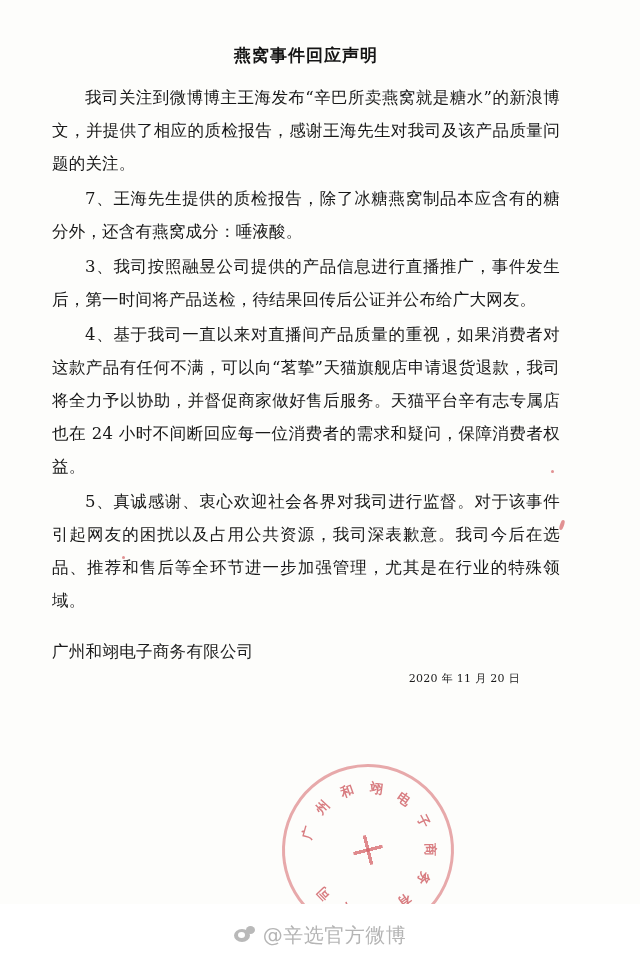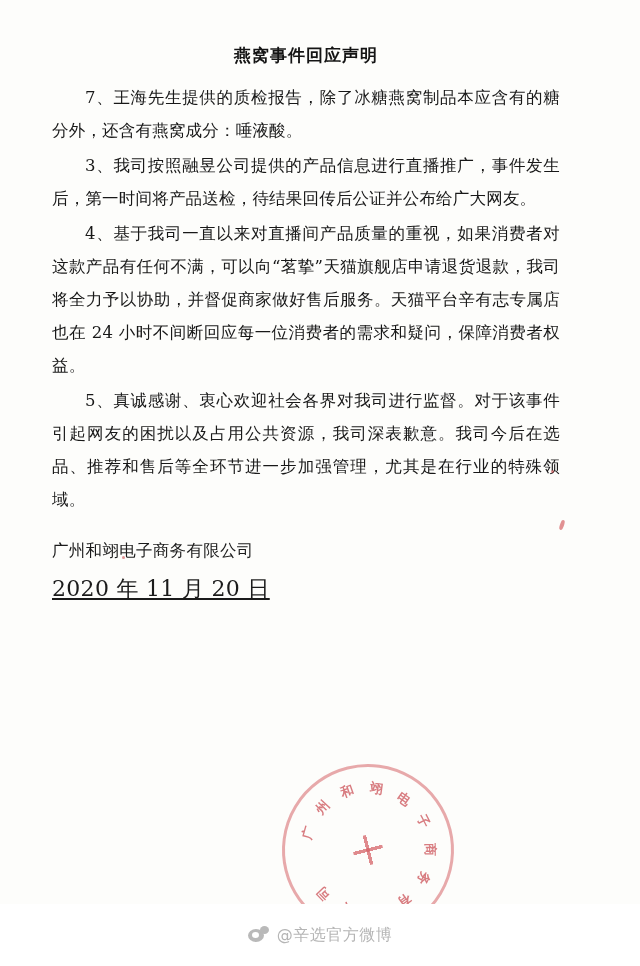--- a/index.html
+++ b/index.html
@@ -58,26 +58,25 @@
 
   .sign-company {
     text-align: left;
     font-size: 16.5px;
     line-height: 2.0;
     padding-right: 28px;
     letter-spacing: 0.3px;
   }
 
   .sign-date {
-    text-align: left;
-    font-size: 22px;
+    text-align: right;
+    font-size: 11px;
     line-height: 2.0;
     padding-right: 40px;
     letter-spacing: 0.3px;
-    text-decoration: underline;
   }
 
   
   .seal {
     position: absolute;
     left: 282px;
     top: 764px;
     width: 166px;
     height: 166px;
     border-radius: 50%;
@@ -163,34 +162,35 @@
     left: 12px; top: 0px; width: 9px; height: 8px;
   }
   .weibo-logo .dot {
     position: absolute;
     left: 4px; top: 6px; width: 7px; height: 6px;
     border-radius: 50%;
     background: #ffffff;
   }
   .wm-text {
     color: #b5b5b5;
-    font-size: 16px;
+    font-size: 20px;
     font-family: "DejaVu Sans", "Liberation Sans", sans-serif;
     letter-spacing: 0.5px;
   }
 </style>
 </head>
 <body>
 
 <div id="page">
 
   <div class="doc">
 
     <h1 class="doc-title">燕窝事件回应声明</h1>
 
+    <p class="para">我司关注到微博博主王海发布“辛巴所卖燕窝就是糖水”的新浪博文，并提供了相应的质检报告，感谢王海先生对我司及该产品质量问题的关注。</p>
     <p class="para">7、王海先生提供的质检报告，除了冰糖燕窝制品本应含有的糖分外，还含有燕窝成分：唾液酸。</p>
     <p class="para">3、我司按照融昱公司提供的产品信息进行直播推广，事件发生后，第一时间将产品送检，待结果回传后公证并公布给广大网友。</p>
     <p class="para">4、基于我司一直以来对直播间产品质量的重视，如果消费者对这款产品有任何不满，可以向“茗挚”天猫旗舰店申请退货退款，我司将全力予以协助，并督促商家做好售后服务。天猫平台辛有志专属店也在 24 小时不间断回应每一位消费者的需求和疑问，保障消费者权益。</p>
     <p class="para">5、真诚感谢、衷心欢迎社会各界对我司进行监督。对于该事件引起网友的困扰以及占用公共资源，我司深表歉意。我司今后在选品、推荐和售后等全环节进一步加强管理，尤其是在行业的特殊领域。</p>
 
     <div class="sign-block">
       <div class="sign-company">广州和翊电子商务有限公司</div>
       <div class="sign-date">2020 年 11 月 20 日</div>
     </div>
 

